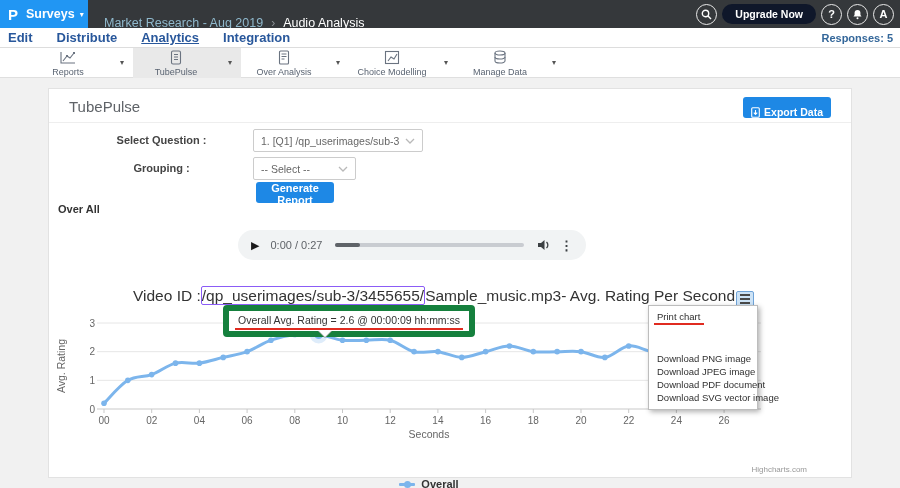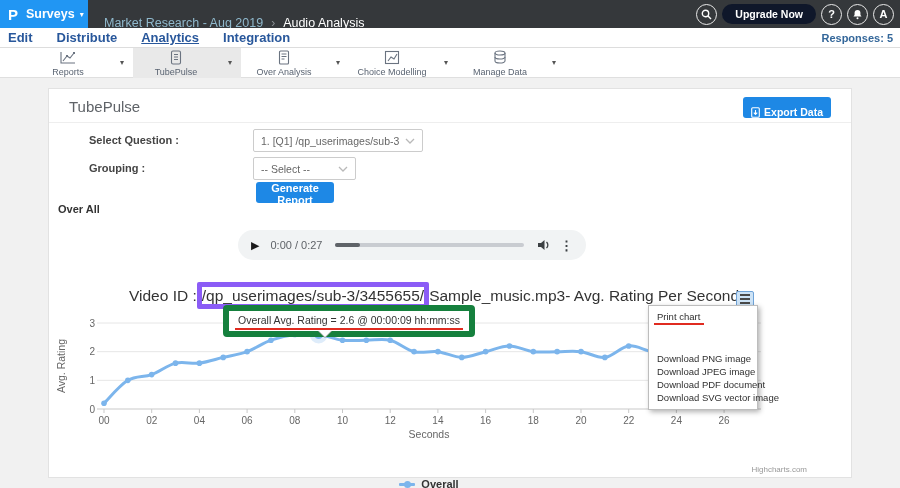--- a/index.html
+++ b/index.html
@@ -42,21 +42,21 @@
 
   
   .panel { position:absolute; left:48px; top:88px; width:804px; height:390px; background:#fff;
     border:1px solid #E2E2E2; }
   .panel-title { position:absolute; left:20px; top:9px; font-size:15px; color:#5F6368; }
   .panel-divider { position:absolute; left:0; top:33px; width:100%; height:1px; background:#EEEEEE; }
   .export-btn { position:absolute; right:20px; top:8px; height:21px; background:#1E88E5; color:#fff;
     border:none; border-radius:3px; font-size:10.5px; font-weight:bold; padding:0 8px;
     display:flex; align-items:flex-end; gap:4px; font-family:inherit; }
 
-  .form-label { position:absolute; left:40px; width:145px; text-align:left; font-size:11px; font-weight:bold; color:#444; }
+  .form-label { position:absolute; left:40px; width:145px; text-align:center; font-size:11px; font-weight:bold; color:#444; }
   .dropdown { position:absolute; left:204px; height:23px; border:1px solid #CCCCCC; border-radius:2px;
     background:#fff; display:flex; align-items:center; padding:0 7px; font-size:10.5px; color:#666; cursor:pointer; }
   .dropdown .dd-value { flex:1; white-space:nowrap; overflow:hidden; }
   .dd-chevron { margin-left:6px; flex:none; }
 
   .generate-btn { position:absolute; left:207px; top:93px; width:78px; height:21px; background:#1E88E5;
     color:#fff; border:none; border-radius:3px; font-size:11px; font-weight:bold; font-family:inherit; }
   .overall-label { position:absolute; left:9px; top:114px; font-size:11px; font-weight:bold; color:#333; }
 
   
@@ -64,21 +64,21 @@
     border-radius:15px; display:flex; align-items:center; padding:0 13px; }
   .play-btn { font-size:11px; color:#1a1a1a; cursor:pointer; }
   .player-time { font-size:11px; color:#5F6368; margin-left:11px; white-space:nowrap; }
   .player-track { flex:1; height:4px; background:#C9CCD1; border-radius:2px; margin:0 13px; position:relative; cursor:pointer; }
   .player-played { position:absolute; left:0; top:0; height:4px; width:25px; background:#5F6368; border-radius:2px; }
   .player-kebab { font-size:13px; font-weight:bold; color:#3c4043; margin-left:9px; cursor:pointer; }
 
   
   .chart-wrap { position:absolute; left:0; top:192px; width:804px; height:196px; }
   .chart-title { position:absolute; left:0; top:6px; width:770px; text-align:center; font-size:15.5px; color:#333; }
-  .title-highlight { border:5px solid #8b5cf6; border-radius:2px; }
+  .title-highlight { border:1px solid #8b5cf6; border-radius:2px; }
   .chart-svg { position:absolute; left:0; top:0; }
   .xaxis-title { position:absolute; left:0; top:147px; width:760px; text-align:center; font-size:10.5px; color:#666; }
   .legend { position:absolute; left:0; top:168px; width:760px; display:flex; justify-content:center; align-items:center; cursor:pointer;margin-top:29px; }
   .legend-marker { position:relative; width:16px; height:3px; background:#7CB5EC; border-radius:1px; }
   .legend-marker::after { content:""; position:absolute; left:5px; top:-2px; width:7px; height:7px;
     border-radius:50%; background:#7CB5EC; }
   .legend-text { font-size:11px; font-weight:bold; color:#333; margin-left:6px; }
   .credits { position:absolute; right:46px; top:184px; font-size:8px; color:#999; }
 
   .hamburger-btn { position:absolute; left:687px; top:202px; width:18px; height:16px; background:#CDE3F6;

